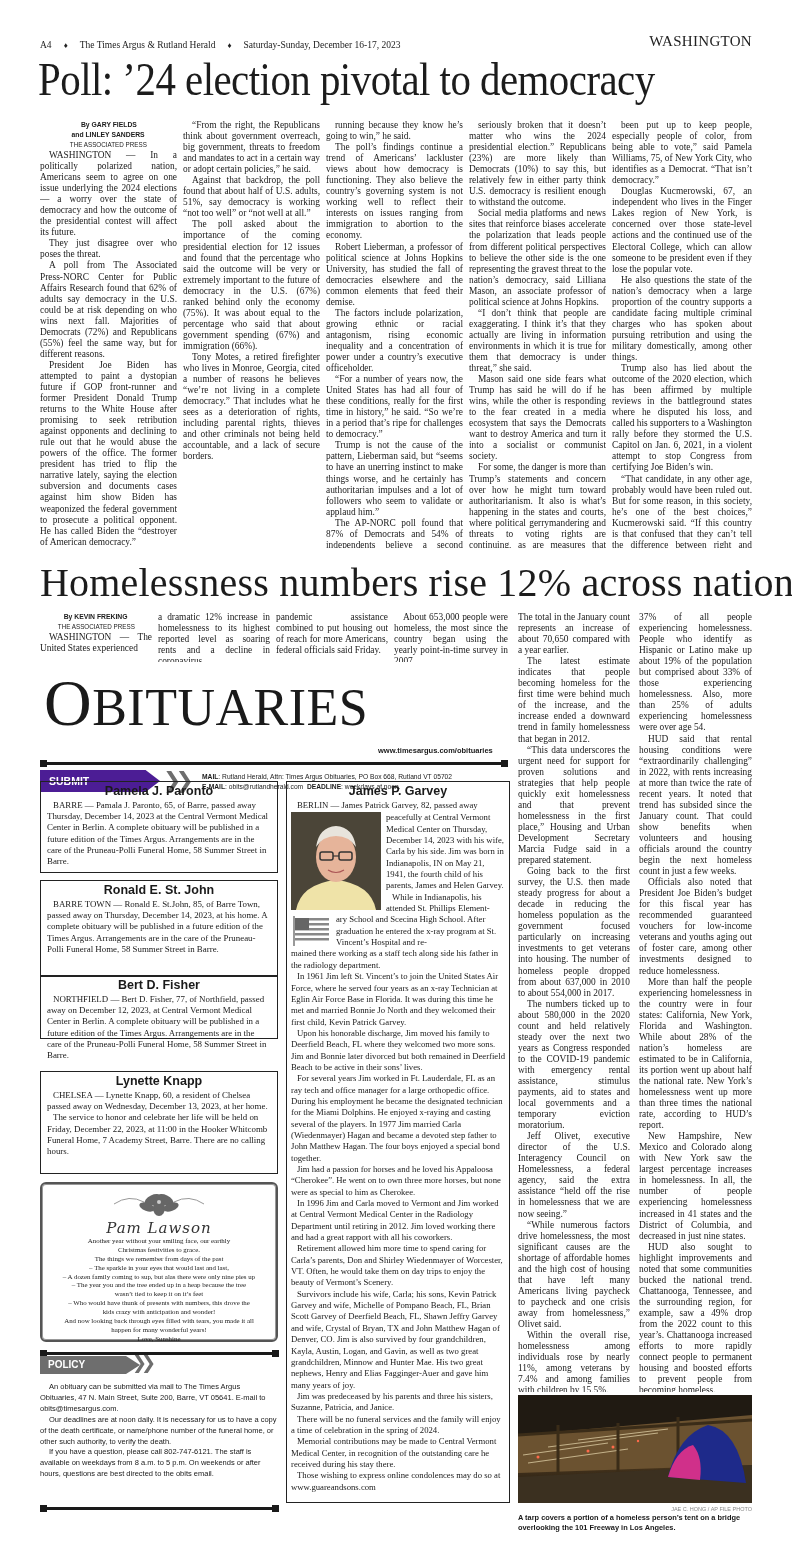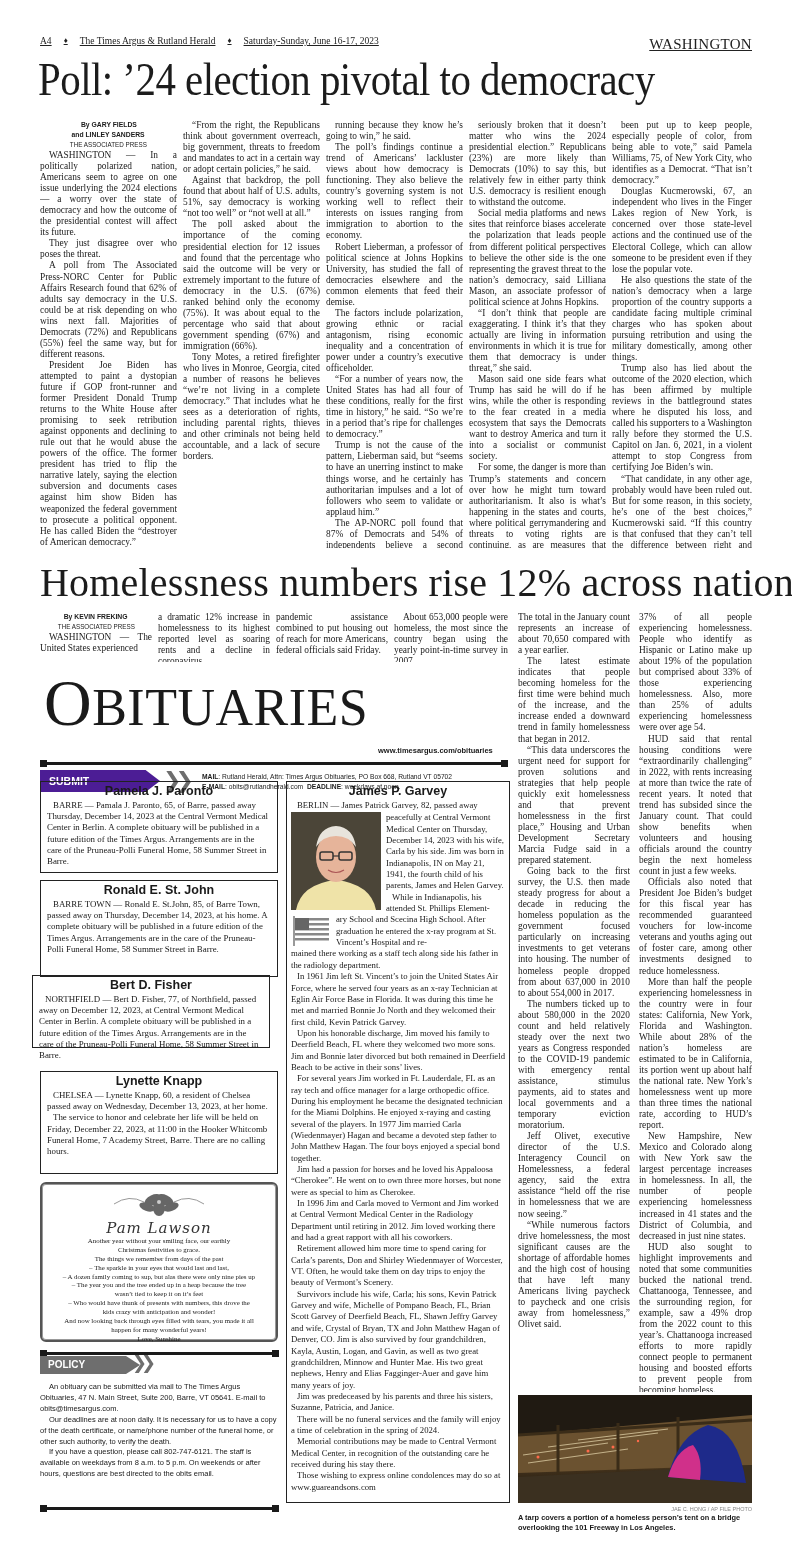--- a/index.html
+++ b/index.html
@@ -1,18 +1,18 @@
 <!DOCTYPE html>
 <html><head>
 <meta charset="utf-8">
 <style>
   * { box-sizing: border-box; margin: 0; padding: 0; }
   body { width: 792px; height: 1548px; background: #fff; color: #1a1a1a; font-family: "Liberation Serif", serif; position: relative; overflow: hidden; }
   .abs { position: absolute; }
-  .folio { top: 36px; left: 40px; width: 712px; height: 14px; font-size: 9.5px; display: flex; align-items: flex-start; color: #222; text-decoration: underline; }
+  .folio { top: 36px; left: 40px; width: 712px; height: 14px; font-size: 9.5px; display: flex; align-items: flex-end; color: #222; }
   .folio .sep { margin: 0 12px; font-size: 8px; }
   .folio .section { margin-left: auto; font-size: 15px; letter-spacing: 0.3px; }
   .headline1 { top: 53px; left: 38px; font-size: 47px; line-height: 52px; letter-spacing: -0.6px; font-family: "Liberation Serif", serif; color: #1c1c1c; transform: scaleX(0.87); transform-origin: left; white-space: nowrap; }
   .article { font-size: 9.4px; line-height: 11.05px; text-align: justify; }
   .article p { text-indent: 9px; }
   .col { position: absolute; overflow: hidden; }
   .byline { text-align: center; font-family: "Liberation Sans", sans-serif; font-size: 8px; line-height: 10px; text-indent: 0 !important; }
   .byline b { font-weight: bold; transform: scaleX(0.85); display: inline-block; }
   .byline .ap { font-size: 7.4px; transform: scaleX(0.85); display: inline-block; }
   .headline2 { top: 561px; left: 40px; font-size: 40px; line-height: 44px; color: #1c1c1c; white-space: nowrap; letter-spacing: 0.2px; transform: scaleX(1.0); }
@@ -39,21 +39,21 @@
   .caption { top: 1513px; left: 518px; width: 240px; font-family: "Liberation Sans", sans-serif; font-weight: bold; font-size: 7.4px; line-height: 9.5px; }
 </style>
 </head>
 <body>
 
 <div class="abs folio">
   <span>A4</span>
   <span class="sep">♦</span>
   <span>The Times Argus &amp; Rutland Herald</span>
   <span class="sep">♦</span>
-  <span>Saturday-Sunday, June 16-17, 2023</span>
+  <span>Saturday-Sunday, December 16-17, 2023</span>
   <span class="section">WASHINGTON</span>
 </div>
 
 <div class="abs headline1">Poll: ’24 election pivotal to democracy</div>
 
 <div class="col article" style="left:40px; top:120px; width:137px; height:428px;">
   <p class="byline"><b>By GARY FIELDS</b></p>
   <p class="byline"><b>and LINLEY SANDERS</b></p>
   <p class="byline"><span class="ap">THE ASSOCIATED PRESS</span></p>
   <div>
@@ -129,20 +129,21 @@
 
 <div class="col article" style="left:518px; top:612px; width:112px; height:780px;">
   <div>
       <p style="text-indent: 0px;">The total in the January count represents an increase of about 70,650 compared with a year earlier.</p>
       <p>The latest estimate indicates that people becoming homeless for the first time were behind much of the increase, and the increase ended a downward trend in family homelessness that began in 2012.</p>
       <p>“This data underscores the urgent need for support for proven solutions and strategies that help people quickly exit homelessness and that prevent homelessness in the first place,” Housing and Urban Development Secretary Marcia Fudge said in a prepared statement.</p>
       <p>Going back to the first survey, the U.S. then made steady progress for about a decade in reducing the homeless population as the government focused particularly on increasing investments to get veterans into housing. The number of homeless people dropped from about 637,000 in 2010 to about 554,000 in 2017.</p>
       <p>The numbers ticked up to about 580,000 in the 2020 count and held relatively steady over the next two years as Congress responded to the COVID-19 pandemic with emergency rental assistance, stimulus payments, aid to states and local governments and a temporary eviction moratorium.</p>
       <p>Jeff Olivet, executive director of the U.S. Interagency Council on Homelessness, a federal agency, said the extra assistance “held off the rise in homelessness that we are now seeing.”</p>
       <p>“While numerous factors drive homelessness, the most significant causes are the shortage of affordable homes and the high cost of housing that have left many Americans living paycheck to paycheck and one crisis away from homelessness,” Olivet said.</p>
+      <p>Within the overall rise, homelessness among individuals rose by nearly 11%, among veterans by 7.4% and among families with children by 15.5%.</p>
     </div>
 </div>
 <div class="col article" style="left:639px; top:612px; width:113px; height:780px;">
   <div>
       <p style="text-indent: 0px;">37% of all people experiencing homelessness. People who identify as Hispanic or Latino make up about 19% of the population but comprised about 33% of those experiencing homelessness. Also, more than 25% of adults experiencing homelessness were over age 54.</p>
       <p>HUD said that rental housing conditions were “extraordinarily challenging” in 2022, with rents increasing at more than twice the rate of recent years. It noted that trend has subsided since the January count. That could show benefits when volunteers and housing officials around the country begin the next homeless count in just a few weeks.</p>
       <p>Officials also noted that President Joe Biden’s budget for this fiscal year has recommended guaranteed vouchers for low-income veterans and youths aging out of foster care, among other investments designed to reduce homelessness.</p>
       <p>More than half the people experiencing homelessness in the country were in four states: California, New York, Florida and Washington. While about 28% of the nation’s homeless are estimated to be in California, its portion went up about half the national rate. New York’s homelessness went up more than three times the national rate, according to HUD’s report.</p>
       <p>New Hampshire, New Mexico and Colorado along with New York saw the largest percentage increases in homelessness. In all, the number of people experiencing homelessness increased in 41 states and the District of Columbia, and decreased in just nine states.</p>
       <p>HUD also sought to highlight improvements and noted that some communities bucked the national trend. Chattanooga, Tennessee, and the surrounding region, for example, saw a 49% drop from the 2022 count to this year’s. Chattanooga increased efforts to more rapidly connect people to permanent housing and boosted efforts to prevent people from becoming homeless.</p>
@@ -200,21 +201,21 @@
   <div>
       <p>BARRE — Pamala J. Paronto, 65, of Barre, passed away Thursday, December 14, 2023 at the Central Vermont Medical Center in Berlin. A complete obituary will be published in a future edition of the Times Argus. Arrangements are in the care of the Pruneau-Polli Funeral Home, 58 Summer Street in Barre.</p>
     </div>
 </div>
 <div class="obit-box" style="left:40px; top:880px; width:238px; height:97px;">
   <h3>Ronald E. St. John</h3>
   <div>
       <p>BARRE TOWN — Ronald E. St.John, 85, of Barre Town, passed away on Thursday, December 14, 2023, at his home. A complete obituary will be published in a future edition of the Times Argus. Arrangements are in the care of the Pruneau-Polli Funeral Home, 58 Summer Street in Barre.</p>
     </div>
 </div>
-<div class="obit-box" style="left:32px; top:975px; width:238px; height:73px;">
+<div class="obit-box" style="left:40px; top:975px; width:238px; height:64px;">
   <h3>Bert D. Fisher</h3>
   <div>
       <p>NORTHFIELD — Bert D. Fisher, 77, of Northfield, passed away on December 12, 2023, at Central Vermont Medical Center in Berlin. A complete obituary will be published in a future edition of the Times Argus. Arrangements are in the care of the Pruneau-Polli Funeral Home, 58 Summer Street in Barre.</p>
     </div>
 </div>
 <div class="obit-box" style="left:40px; top:1071px; width:238px; height:103px;">
   <h3>Lynette Knapp</h3>
   <div>
       <p>CHELSEA — Lynette Knapp, 60, a resident of Chelsea passed away on Wednesday, December 13, 2023, at her home.</p>
       <p>The service to honor and celebrate her life will be held on Friday, December 22, 2023, at 11:00 in the Hooker Whitcomb Funeral Home, 7 Academy Street, Barre. There are no calling hours.</p>

